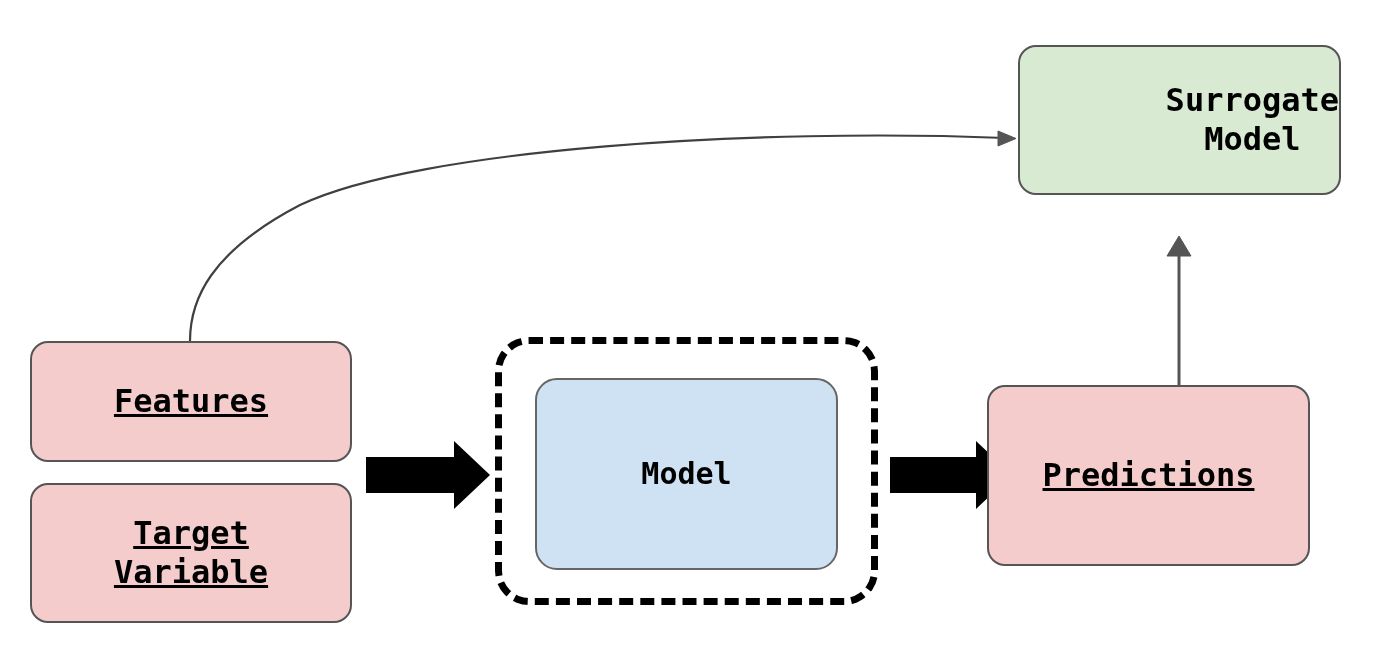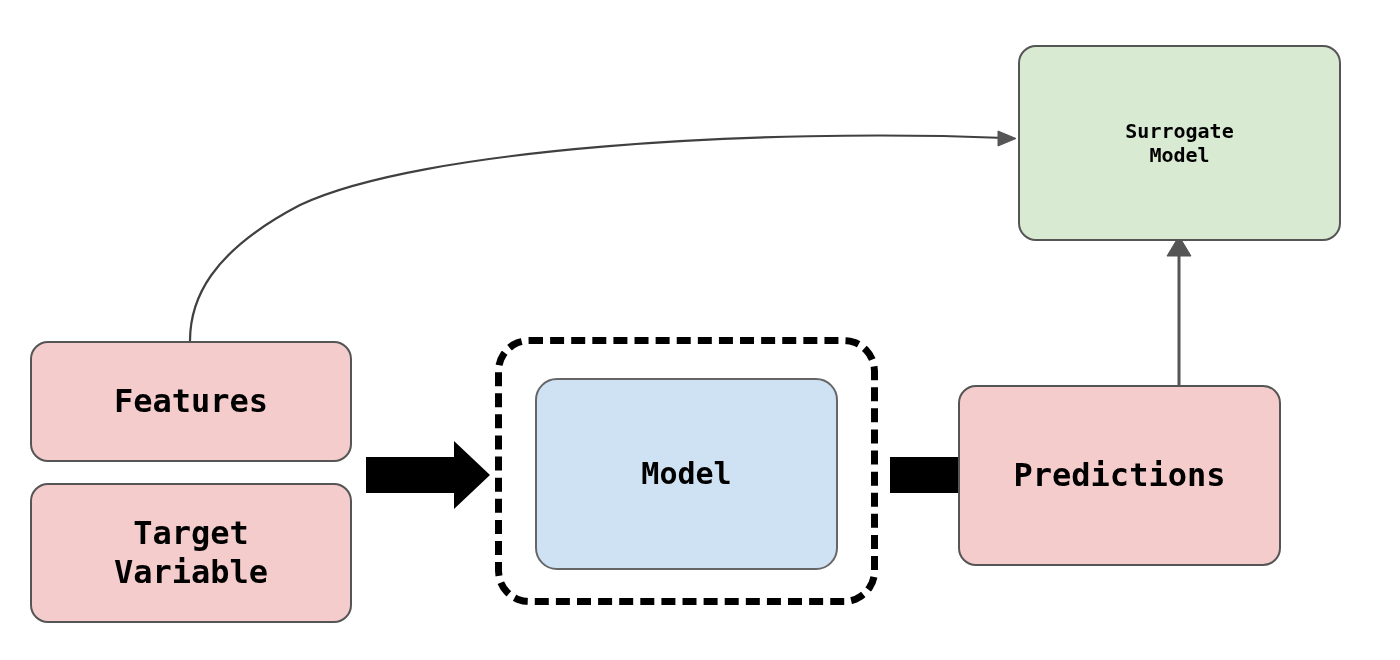--- a/index.html
+++ b/index.html
@@ -27,20 +27,21 @@
     font-family: "DejaVu Sans Mono", monospace;
     font-weight: bold;
     color: #000000;
     line-height: 1.22;
     white-space: pre-line;
   }
   .node-pink {
     background: #f4cccc;
     border: 2px solid #555555;
     border-radius: 18px;
+    text-decoration: underline;
   }
   .node-green {
     background: #d9ead3;
     border: 2px solid #555555;
     border-radius: 18px;
   }
   .node-blue {
     background: #cfe2f3;
     border: 2px solid #666666;
     border-radius: 22px;
@@ -49,22 +50,22 @@
     position: absolute;
     box-sizing: border-box;
     border: 7px dashed #000000;
     border-radius: 34px;
     background: transparent;
   }
   #features-box  { left: 30px;   top: 341px; width: 322px; height: 121px; font-size: 32px; }
   #target-box    { left: 30px;   top: 483px; width: 322px; height: 140px; font-size: 32px; }
   #model-group   { left: 495px;  top: 337px; width: 383px; height: 268px; }
   #model-box     { left: 535px;  top: 378px; width: 303px; height: 192px; font-size: 30px; }
-  #predictions-box { left: 958px; top: 385px; width: 323px; height: 181px; font-size: 32px; }
-  #surrogate-box { left: 1018px; top: 45px;  width: 323px; height: 196px; font-size: 20px; }
+  #predictions-box { left: 987px; top: 385px; width: 323px; height: 181px; font-size: 32px; }
+  #surrogate-box { left: 1018px; top: 45px;  width: 323px; height: 150px; font-size: 32px; justify-content: flex-end; }
 
   .svg-layer {
     position: absolute;
     left: 0;
     top: 0;
     width: 1400px;
     height: 660px;
     pointer-events: none;
   }
 </style>

